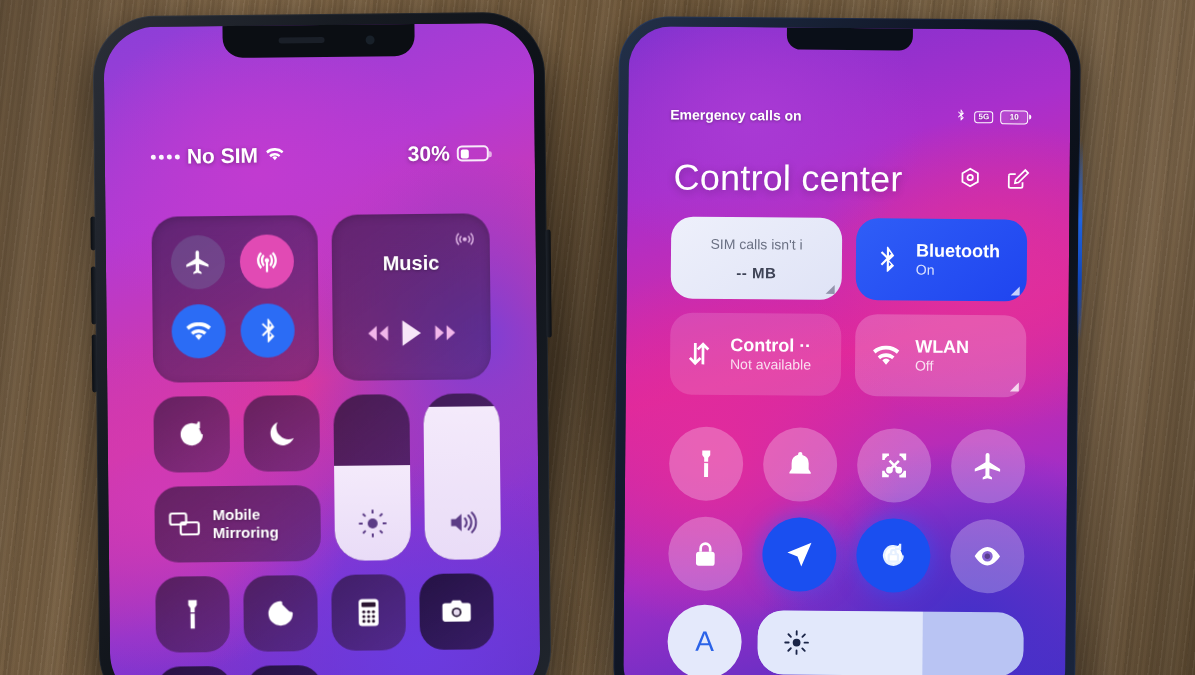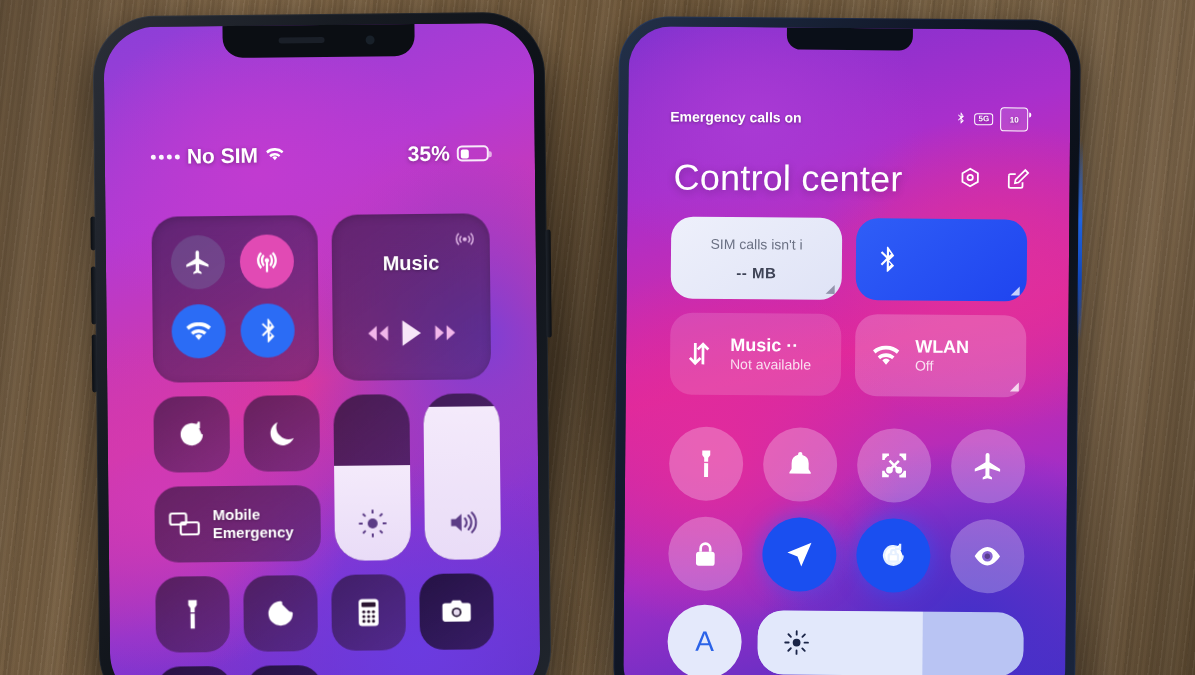--- a/index.html
+++ b/index.html
@@ -214,21 +214,21 @@
     padding:0 42px; color:#fff; font-size:14px; font-weight:bold;
     text-shadow:0 1px 3px rgba(0,0,0,.3);
   }
   .a-status .icons{ display:flex; align-items:center; gap:7px;}
   .a-status .icons svg{ width:13px; height:16px; fill:#fff; }
   .nfc-badge{
     border:1.6px solid #fff; border-radius:3px; font-size:8px; font-weight:bold;
     padding:1px 3px; line-height:1;
   }
   .a-batt{
-    width:28px; height:24px; border:1.8px solid #fff; border-radius:4px;
+    width:28px; height:14px; border:1.8px solid #fff; border-radius:4px;
     position:relative; display:flex; align-items:center; justify-content:center;
     font-size:8px; font-weight:bold; color:#fff; background:rgba(255,255,255,0.12);
   }
   .a-batt:after{ content:""; position:absolute; right:-4px; top:3.5px; width:2.5px; height:5px; background:#fff; border-radius:0 2px 2px 0;}
 
   .a-header{
     position:absolute; top:130px; left:46px; right:40px; z-index:5;
     display:flex; align-items:center; justify-content:space-between;
   }
   .a-title{ color:#fff; font-size:36px; font-weight:300; letter-spacing:.2px; text-shadow:0 2px 8px rgba(0,0,0,.28);}
@@ -313,21 +313,21 @@
             <i></i>
           </span>
         <span>No SIM</span>
         <span>
           <svg width="20" height="16" viewBox="0 0 24 20">
               <path fill="#fff" d="M12 17.2l3.1-3.7a4.8 4.8 0 0 0-6.2 0zM12 11.4c1.9 0 3.7.7 5 1.9l1.9-2.3A10.4 10.4 0 0 0 12 8.3c-2.6 0-5 .9-6.9 2.7l1.9 2.3a7.4 7.4 0 0 1 5-1.9zM12 5.3c3.4 0 6.5 1.3 8.9 3.4L22.8 6A15.5 15.5 0 0 0 12 2 15.5 15.5 0 0 0 1.2 6l1.9 2.7A13 13 0 0 1 12 5.3z"></path>
             </svg>
         </span>
       </div>
       <div class="right">
-        <span>35%</span>
+        <span>30%</span>
         <span class="batt">
             <span></span>
           </span>
       </div>
     </div>
 
     <div class="cc-grid">
 
       <div class="row">
         <div class="mod conn">
@@ -392,21 +392,21 @@
                 </svg>
             </div>
           </div>
           <div class="mirror">
             <svg viewBox="0 0 32 28">
               <rect x="1.5" y="3" width="16" height="11" rx="2"></rect>
               <rect x="12" y="12" width="18" height="12" rx="2"></rect>
             </svg>
             <div class="lbl">
               <div>Mobile</div>
-              <div>Emergency</div>
+              <div>Mirroring</div>
             </div>
           </div>
         </div>
 
         <div class="sliders">
           <div class="slider">
             <div class="fill" style="height:57%"></div>
             <span class="gl">
               <svg viewBox="0 0 24 24">
                   <circle cx="12" cy="12" r="4"></circle>
@@ -517,33 +517,37 @@
           <div class="t1">SIM calls isn't i</div>
           <div class="t2">-- MB</div>
           <span class="corner dk"></span>
         </div>
         <div class="bigtile tile-bt">
           <span class="tile-ic">
             <svg viewBox="0 0 24 24">
                 <path d="M12.8 2h-.9v7.2L8.2 5.5 7 6.7l4.5 4.5L7 15.7l1.2 1.2 3.7-3.7V22h.9l5-5-4-4 4-4zm.8 3.6 1.8 1.8-1.8 1.8zm0 8.6 1.8 1.8-1.8 1.8z"></path>
               </svg>
           </span>
+          <div class="tile-txt">
+            <div class="t1">Bluetooth</div>
+            <div class="t2">On</div>
+          </div>
           <span class="corner"></span>
         </div>
       </div>
 
       <div class="trow">
         <div class="bigtile tile-mob">
           <span class="tile-ic">
             <svg viewBox="0 0 24 24">
                 <path d="M8.2 3.5h2.2v13.6l2.4-2.4 1.5 1.5-5 5-5-5 1.5-1.5 2.4 2.4zM16.6 20.5h-2.2V6.9L12 9.3l-1.5-1.5 5-5 5 5L19 9.3l-2.4-2.4z" transform="translate(-2,0)"></path>
               </svg>
           </span>
           <div class="tile-txt">
-            <div class="t1">Music ··</div>
+            <div class="t1">Control ··</div>
             <div class="t2">Not available</div>
           </div>
         </div>
         <div class="bigtile tile-wlan">
           <span class="tile-ic">
             <svg viewBox="0 0 24 24">
                 <path d="M12 19.5l3-3.6a4.6 4.6 0 0 0-6 0zm0-6.2c1.8 0 3.5.7 4.8 1.8l1.9-2.2A10 10 0 0 0 12 10.3c-2.5 0-4.9.9-6.7 2.6l1.9 2.2c1.3-1.1 3-1.8 4.8-1.8zm0-5.9c3.3 0 6.3 1.2 8.6 3.3l1.9-2.6A15 15 0 0 0 12 4.4 15 15 0 0 0 1.5 8.1l1.9 2.6a12.6 12.6 0 0 1 8.6-3.3z"></path>
               </svg>
           </span>
           <div class="tile-txt">

